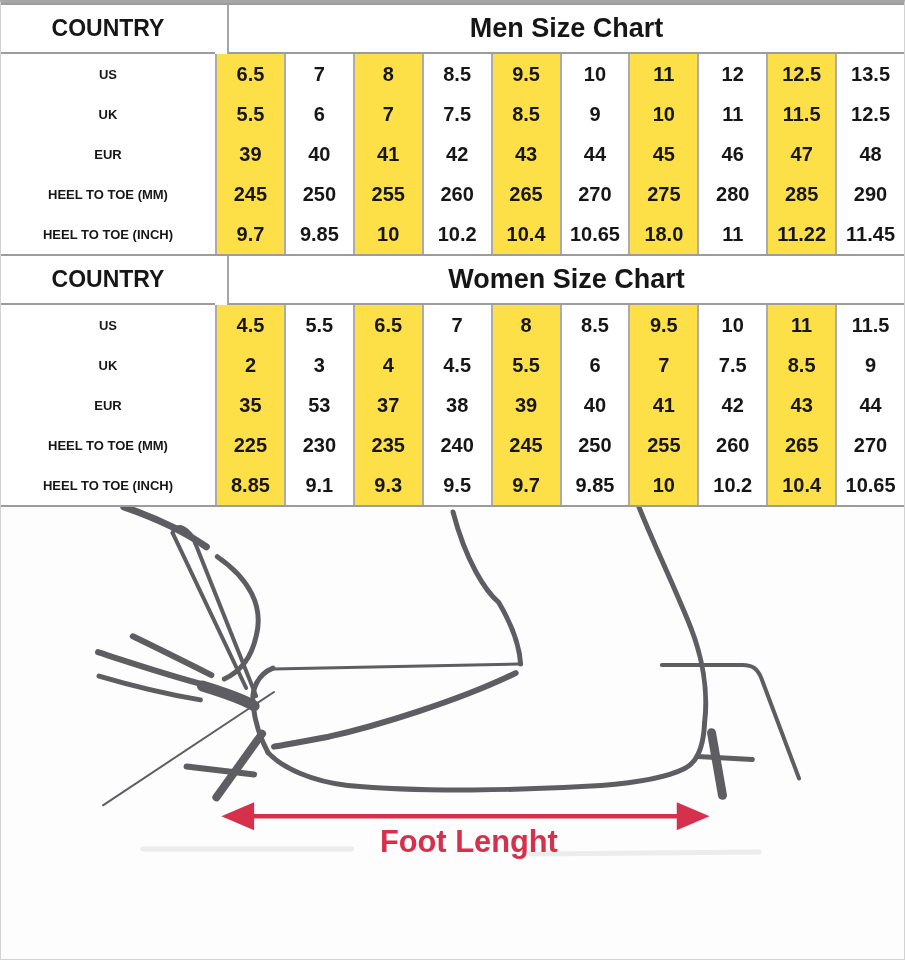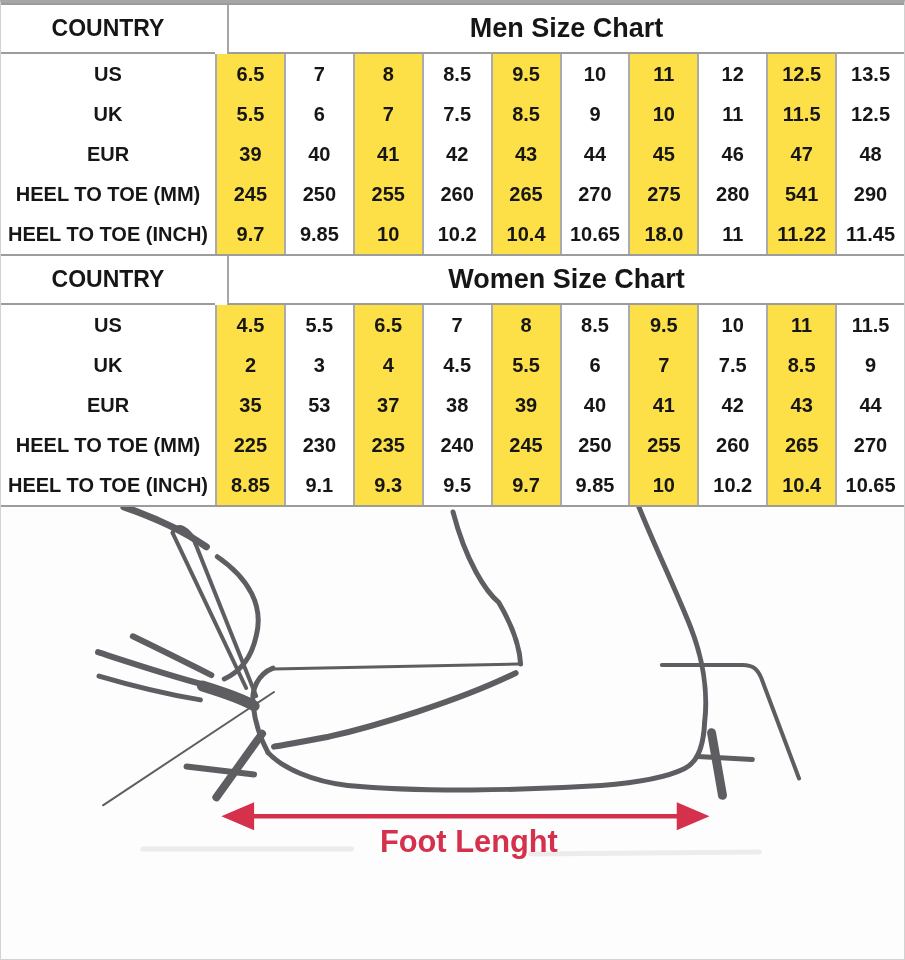--- a/index.html
+++ b/index.html
@@ -19,21 +19,21 @@
     border-top:2px solid #9c9c9c; background:#ffffff;text-align:center;
   }
   .size-table.last { border-bottom:2px solid #9c9c9c; }
   .cell {
     display:flex; align-items:center; justify-content:center;
     font-weight:bold; color:#161616; overflow:hidden; white-space:nowrap;
   }
   .corner-cell { font-size:23px; border-bottom:2px solid #9c9c9c; }
   .title-cell  { grid-column:2 / span 10; font-size:27px;
                  border-left:2px solid #a6a6a6; border-bottom:2px solid #9c9c9c;margin-left:12px; }
-  .label-cell  { font-size:20px; }
+  .label-cell  { font-size:13px; }
   .value-cell  { font-size:20px; border-left:2px solid #ababab; }
   .value-cell.shaded { background:#fde047; }
   .diagram { position:relative; height:280px; background:#fdfdfd; }
   svg text { font-family:"Liberation Sans", sans-serif; }
 </style>
 </head>
 <body>
 
 <div class="page">
 
@@ -76,21 +76,21 @@
       <div class="cell value-cell">48</div>
       <div class="cell label-cell">HEEL TO TOE (MM)</div>
       <div class="cell value-cell shaded">245</div>
       <div class="cell value-cell">250</div>
       <div class="cell value-cell shaded">255</div>
       <div class="cell value-cell">260</div>
       <div class="cell value-cell shaded">265</div>
       <div class="cell value-cell">270</div>
       <div class="cell value-cell shaded">275</div>
       <div class="cell value-cell">280</div>
-      <div class="cell value-cell shaded">541</div>
+      <div class="cell value-cell shaded">285</div>
       <div class="cell value-cell">290</div>
       <div class="cell label-cell">HEEL TO TOE (INCH)</div>
       <div class="cell value-cell shaded">9.7</div>
       <div class="cell value-cell">9.85</div>
       <div class="cell value-cell shaded">10</div>
       <div class="cell value-cell">10.2</div>
       <div class="cell value-cell shaded">10.4</div>
       <div class="cell value-cell">10.65</div>
       <div class="cell value-cell shaded">18.0</div>
       <div class="cell value-cell">11</div>

